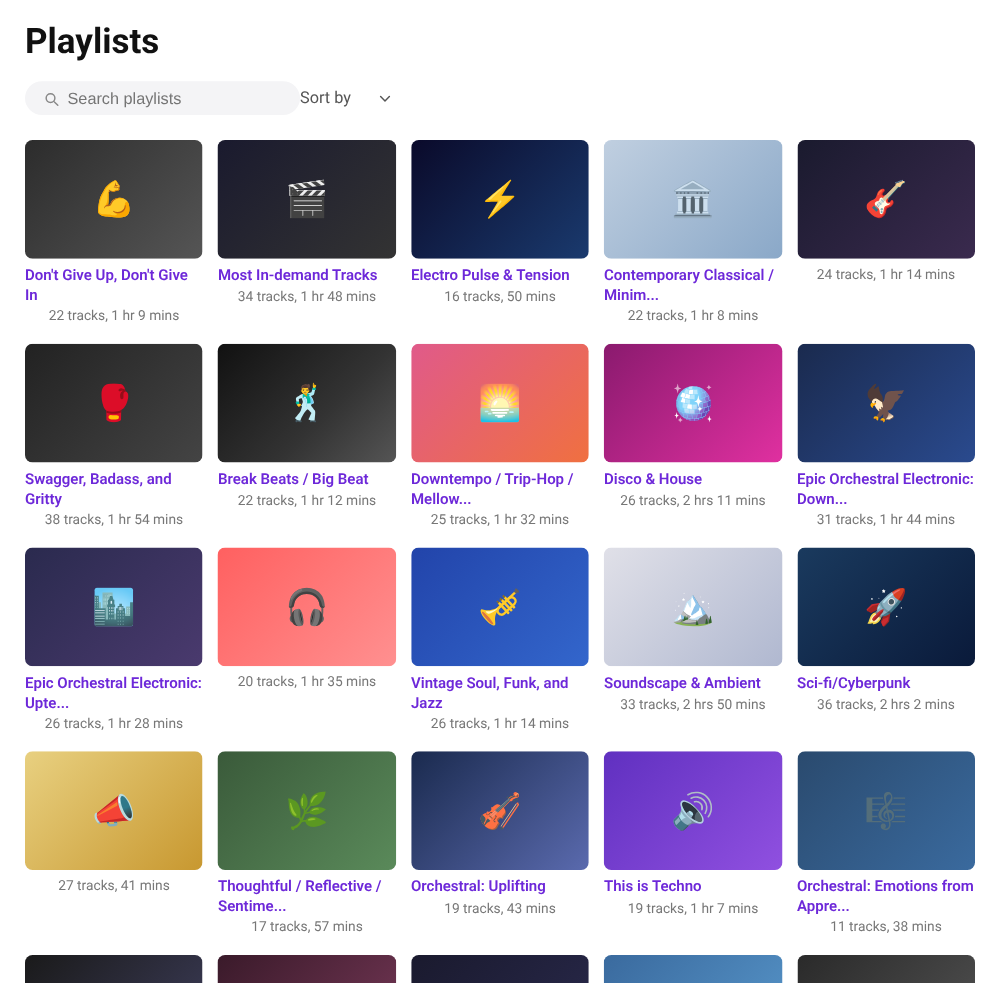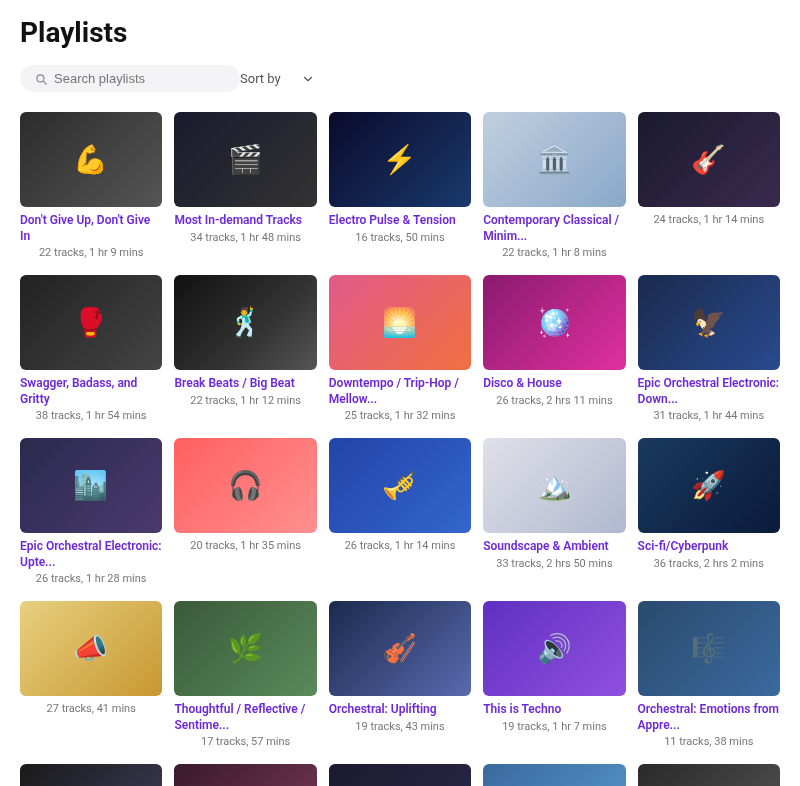--- a/index.html
+++ b/index.html
@@ -221,20 +221,21 @@
     <div class="playlist-card" data-name="playlist-card">
       <div class="playlist-thumb" data-name="playlist-thumbnail">
         <div class="playlist-thumb-inner thumb-12" data-name="playlist-thumbnail-image">🎧</div>
       </div>
       <div class="playlist-meta" data-name="playlist-meta">20 tracks, 1 hr 35 mins</div>
     </div>
     <div class="playlist-card" data-name="playlist-card">
       <div class="playlist-thumb" data-name="playlist-thumbnail">
         <div class="playlist-thumb-inner thumb-13" data-name="playlist-thumbnail-image">🎺</div>
       </div>
+      <div class="playlist-name" data-name="playlist-name">Vintage Soul, Funk, and Jazz</div>
       <div class="playlist-meta" data-name="playlist-meta">26 tracks, 1 hr 14 mins</div>
     </div>
     <div class="playlist-card" data-name="playlist-card">
       <div class="playlist-thumb" data-name="playlist-thumbnail">
         <div class="playlist-thumb-inner thumb-14" data-name="playlist-thumbnail-image">🏔️</div>
       </div>
       <div class="playlist-name" data-name="playlist-name">Soundscape &amp; Ambient</div>
       <div class="playlist-meta" data-name="playlist-meta">33 tracks, 2 hrs 50 mins</div>
     </div>
     <div class="playlist-card" data-name="playlist-card">

